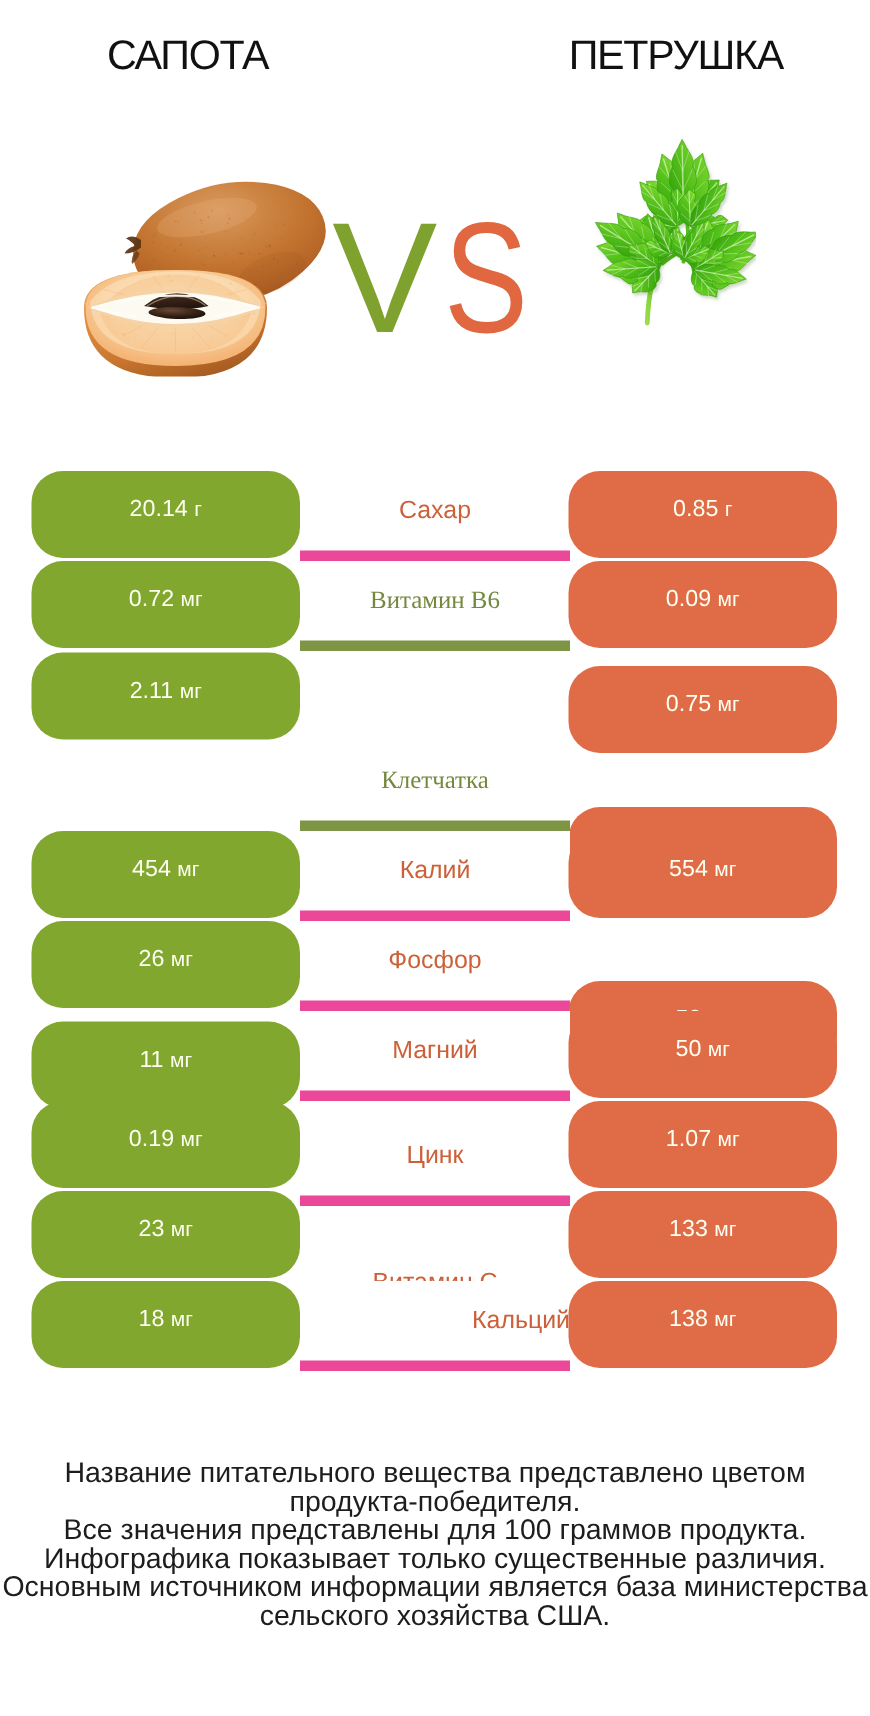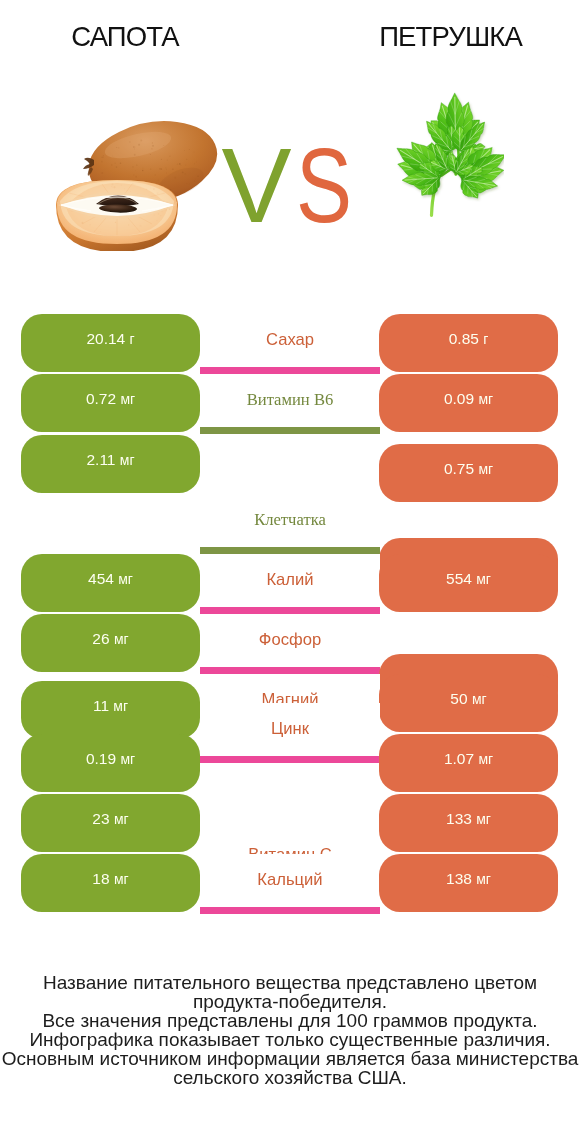--- a/index.html
+++ b/index.html
@@ -532,39 +532,39 @@
       </div>
       <div class="cell cellM o" style="left: 200px; top: 673.5px;">
         <div class="nm">Магний</div>
       </div>
       <div class="cell cellR" style="left: 379px; top: 673.5px;">
         <div class="val"><span>50</span> <span class="u">мг</span></div>
       </div>
       <div class="cell cellL" style="left: 21px; top: 733.5px;">
         <div class="val"><span>0.19</span> <span class="u">мг</span></div>
       </div>
-      <div class="cell cellM o" style="left: 200px; top: 703px;">
+      <div class="cell cellM o" style="left: 200px; top: 744px;">
         <div class="nm">Цинк</div>
       </div>
       <div class="cell cellR" style="left: 379px; top: 733.5px;">
         <div class="val"><span>1.07</span> <span class="u">мг</span></div>
       </div>
       <div class="cell cellL" style="left: 21px; top: 793.5px;">
         <div class="val"><span>23</span> <span class="u">мг</span></div>
       </div>
       <div class="cell cellM o" style="left: 200px; top: 829px;">
         <div class="nm">Витамин C</div>
       </div>
       <div class="cell cellR" style="left: 379px; top: 793.5px;">
         <div class="val"><span>133</span> <span class="u">мг</span></div>
       </div>
       <div class="cell cellL" style="left: 21px; top: 853.5px;">
         <div class="val"><span>18</span> <span class="u">мг</span></div>
       </div>
-      <div class="cell cellM o" style="left: 200px; top: 853.5px;">
+      <div class="cell cellM o" style="left: 200px; top: 853.5px; text-align: right;">
         <div class="nm">Кальций</div>
       </div>
       <div class="cell cellR" style="left: 379px; top: 853.5px;">
         <div class="val"><span>138</span> <span class="u">мг</span></div>
       </div>
     </div>
 
   <div class="foot">
       <div>Название питательного вещества представлено цветом</div>
       <div>продукта-победителя.</div>

